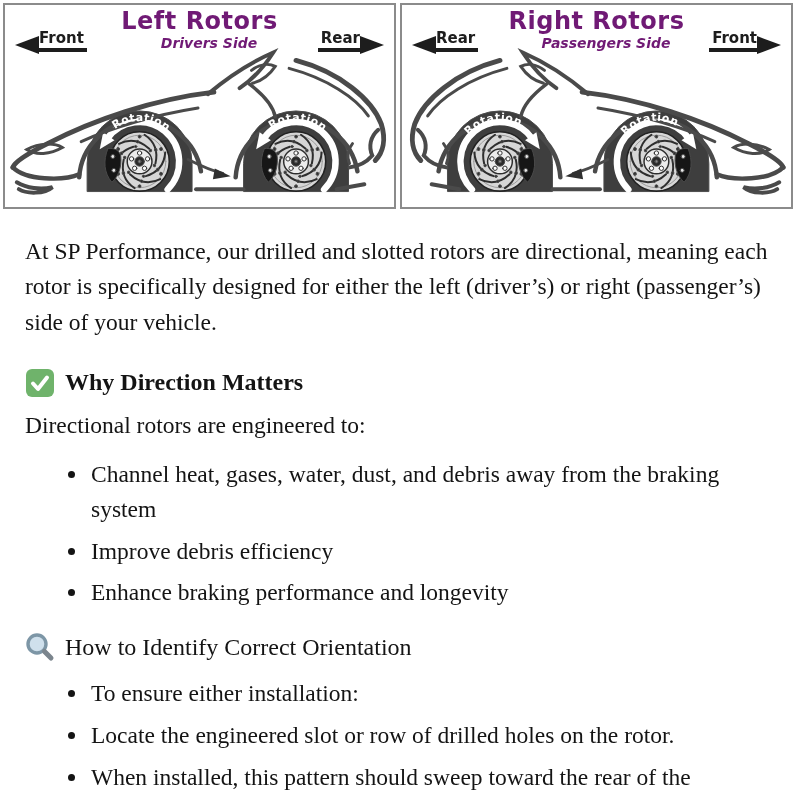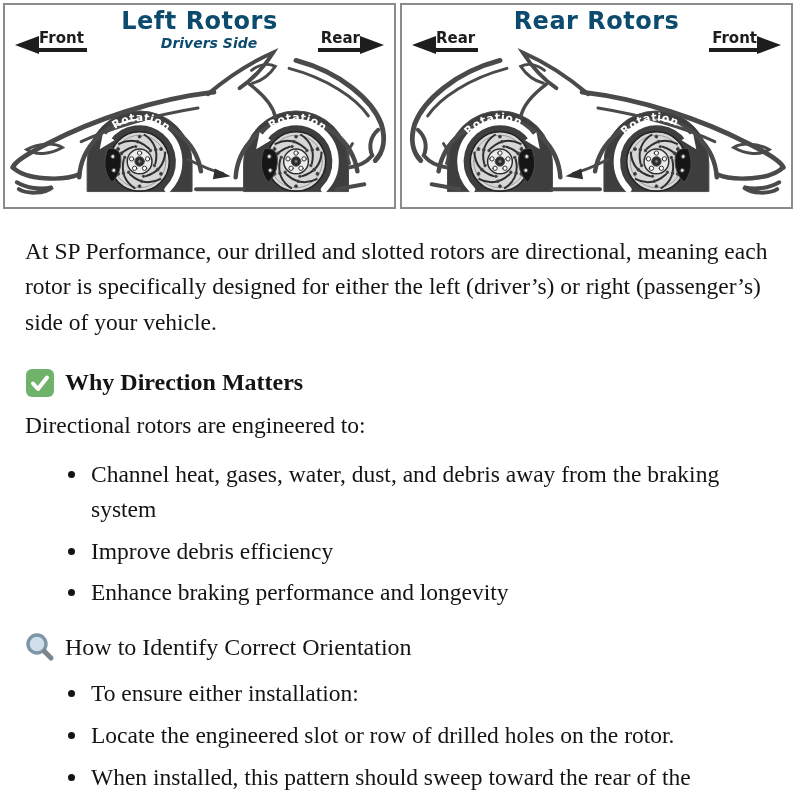--- a/index.html
+++ b/index.html
@@ -12,21 +12,21 @@
   .panel-svg{position:absolute;left:0;top:0;width:100%;height:100%;}
   .panel-header{position:absolute;left:0;top:0;right:0;height:52px;z-index:2;
                 font-family:"DejaVu Sans","Liberation Sans",sans-serif;}
   .dir-label{position:absolute;top:24px;display:flex;color:#1d1d1d;}
   .dir-label.at-left{left:10px;}
   .dir-label.at-right{right:10px;}
   .dir-text{font-weight:bold;font-size:15px;border-bottom:4px solid #1d1d1d;padding:0 3px 1px;}
   .tri{width:0;height:0;border-top:9px solid transparent;border-bottom:9px solid transparent;}
   .tri-left{border-right:24px solid #1d1d1d;margin-right:-3px;transform:translateY(7px);}
   .tri-right{border-left:24px solid #1d1d1d;margin-left:-3px;transform:translateY(7px);}
-  .panel-titles{position:absolute;left:0;right:0;top:4px;text-align:center;color:#0c4a6e;}
+  .panel-titles{position:absolute;left:0;right:0;top:4px;text-align:center;color:#701a75;}
   .panel-title{font-size:24px;font-weight:bold;letter-spacing:.5px;line-height:1.05;}
   .panel-subtitle{font-size:14px;font-weight:bold;font-style:italic;margin-top:1px;padding-left:19px;}
 
   
   .article{padding:12px 30px 0 25px;}
   .article p{font-size:23.5px;line-height:1.5;margin:10px 0 0;}
   .h-check{font-size:24px;font-weight:bold;margin:28px 0 0;display:flex;align-items:center;text-align:right;}
   .h-search{font-size:24px;font-weight:normal;margin:22px 0 0;display:flex;align-items:center;}
   .emoji{display:inline-flex;margin-right:10px;flex:0 0 auto;}
   ul{margin:14px 0 0;padding-left:64px;list-style:disc outside;}
@@ -172,21 +172,22 @@
       <text font-family="DejaVu Sans, sans-serif" font-size="11" font-weight="bold" fill="#ffffff" letter-spacing="0.5">
         <textPath href="#ta-rf" startOffset="7">Rotation</textPath>
       </text>
     </svg>
     <div class="panel-header">
       <div class="dir-label at-left">
         <span class="tri tri-left"></span>
         <span class="dir-text">Rear</span>
       </div>
       <div class="panel-titles">
-        <div class="panel-title">Rear Rotors</div>
+        <div class="panel-title">Right Rotors</div>
+        <div class="panel-subtitle">Passengers Side</div>
       </div>
       <div class="dir-label at-right">
         <span class="dir-text">Front</span>
         <span class="tri tri-right"></span>
       </div>
     </div>
   </div>
 </div>
 
 <div class="article">

